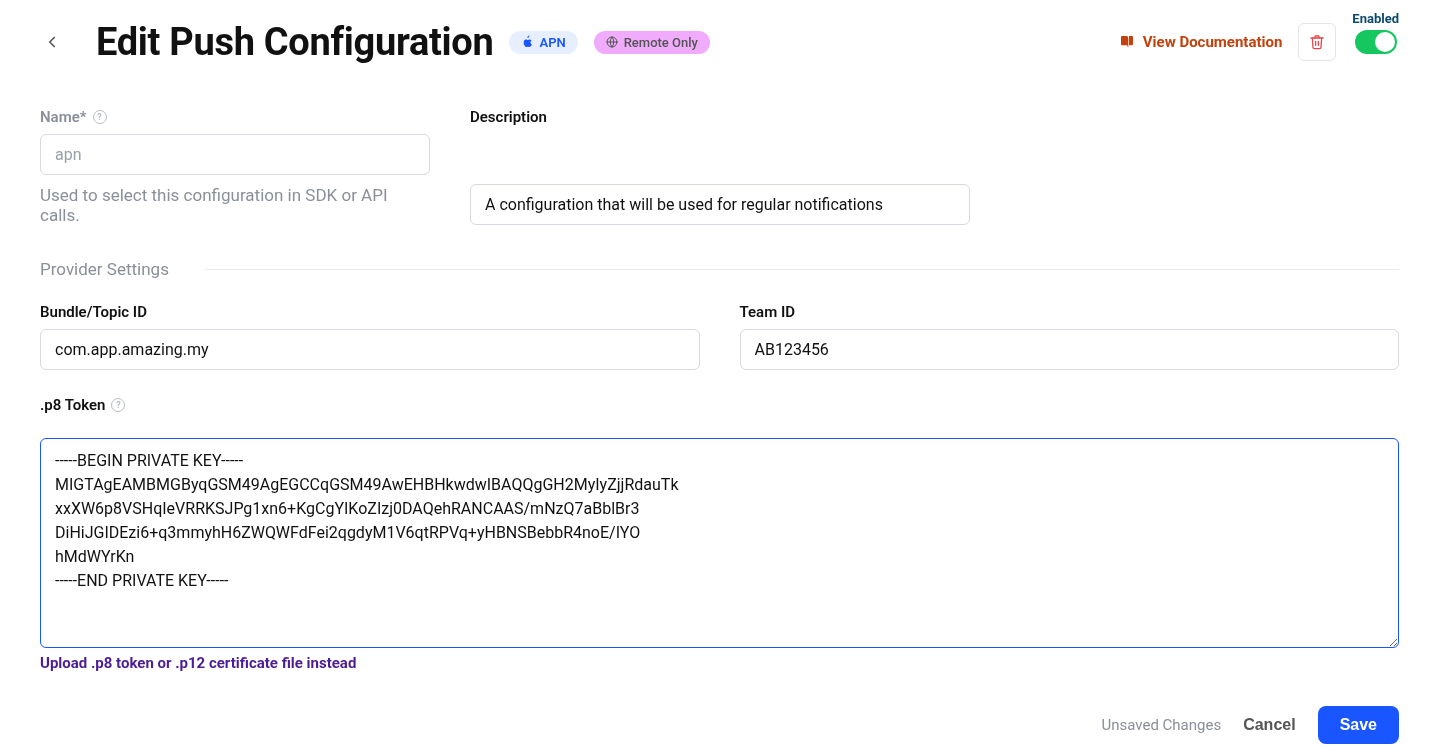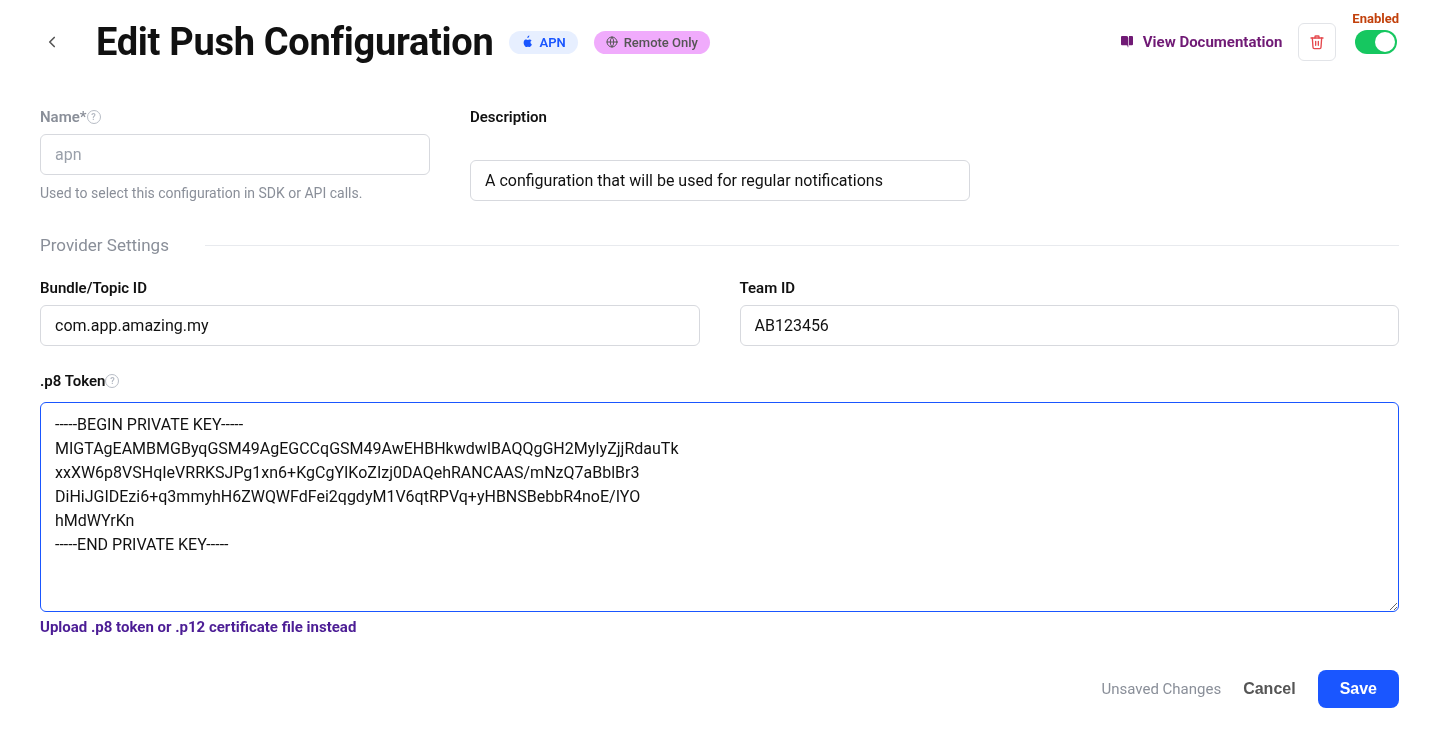--- a/index.html
+++ b/index.html
@@ -40,75 +40,75 @@
       color:#1a56ff;
     }
     .pill.remote {
       background:#f0abfc;
       color:#555;
       font-weight:500;
     }
     .header-spacer { flex:1; }
     .doc-link {
       display:inline-flex; align-items:center; gap:8px;
-      color:#701a75; font-weight:700; font-size:15px;
+      color:#c2410c; font-weight:700; font-size:15px;
       cursor:pointer;
     }
     .delete-btn {
       width:38px; height:38px;
       border:1px solid #e2e4e8;
       border-radius:6px;
       display:flex; align-items:center; justify-content:center;
       color:#e5484d;
       cursor:pointer;
     }
     .toggle-block{
       display:flex; flex-direction:column; align-items:center; gap:4px;
       margin-top:-20px;
     }
-    .toggle-label{ font-size:13px; font-weight:700; color:#c2410c;}
+    .toggle-label{ font-size:13px; font-weight:700; color:#0c4a6e;}
     .toggle {
       width:42px; height:24px; border-radius:999px;
       background:#16c760; position:relative; cursor:pointer;
     }
     .toggle-knob{
       position:absolute; top:2px; right:2px;
       width:20px; height:20px; border-radius:50%;
       background:#fff;
     }
 
     
     .form-section { margin-top: 44px; }
     .row { display:flex; gap:40px; }
     .field { display:flex; flex-direction:column; gap:8px; }
     .field.narrow { width: 390px; }
     .field.medium { width: 500px; justify-content: space-between; }
     .label {
       font-size:15px; font-weight:600; color:#111;
-      display:flex; align-items:center; gap:0;
+      display:flex; align-items:center; gap:6px;
     }
     .label.muted { color:#8a8f99; }
     .req { color:#8a8f99; }
     .help-icon {
       width:14px; height:14px; border-radius:50%;
       border:1.3px solid #b8bdc6; color:#b8bdc6;
       font-size:9px; display:inline-flex; align-items:center; justify-content:center;
       font-weight:700;
     }
     .input, .textarea {
       border:1px solid #d7d9de;
       border-radius:6px;
       padding:10px 14px;
       font-size:16px;
       color:#111;
       font-family:inherit;
       background:#fff;
     }
     .input::placeholder{ color:#9aa0aa; }
-    .hint { font-size:14px; color:#8a8f99; margin-top:2px; }
+    .hint { font-size:17px; color:#8a8f99; margin-top:2px; }
 
     .divider-row {
       display:flex; align-items:center; gap:36px;
       margin: 34px 0 24px 0;
     }
     .divider-title { font-size:17px; color:#8a8f99; white-space:nowrap; }
     .divider-line { flex:1; height:1px; background:#e8eaee; }
 
     .row3 { display:flex; gap:40px; }
     .row3 .field { flex:1; }
@@ -234,21 +234,21 @@
     <div class="label">Team ID</div>
     <input class="input" type="text" value="AB123456" style="">
   </div>
 </div>
 
 <div class="p8-section">
   <div class="label">
     <span>.p8 Token</span>
     <span class="help-icon">?</span>
   </div>
-  <textarea class="textarea" style="margin-top: 12px;">-----BEGIN PRIVATE KEY-----
+  <textarea class="textarea" style="margin-top: 24px;">-----BEGIN PRIVATE KEY-----
 MIGTAgEAMBMGByqGSM49AgEGCCqGSM49AwEHBHkwdwIBAQQgGH2MyIyZjjRdauTk
 xxXW6p8VSHqIeVRRKSJPg1xn6+KgCgYIKoZIzj0DAQehRANCAAS/mNzQ7aBblBr3
 DiHiJGIDEzi6+q3mmyhH6ZWQWFdFei2qgdyM1V6qtRPVq+yHBNSBebbR4noE/IYO
 hMdWYrKn
 -----END PRIVATE KEY-----</textarea>
   <a class="upload-link">Upload .p8 token or .p12 certificate file instead</a>
 </div>
 
 <div class="footer">
   <span class="unsaved">Unsaved Changes</span>

